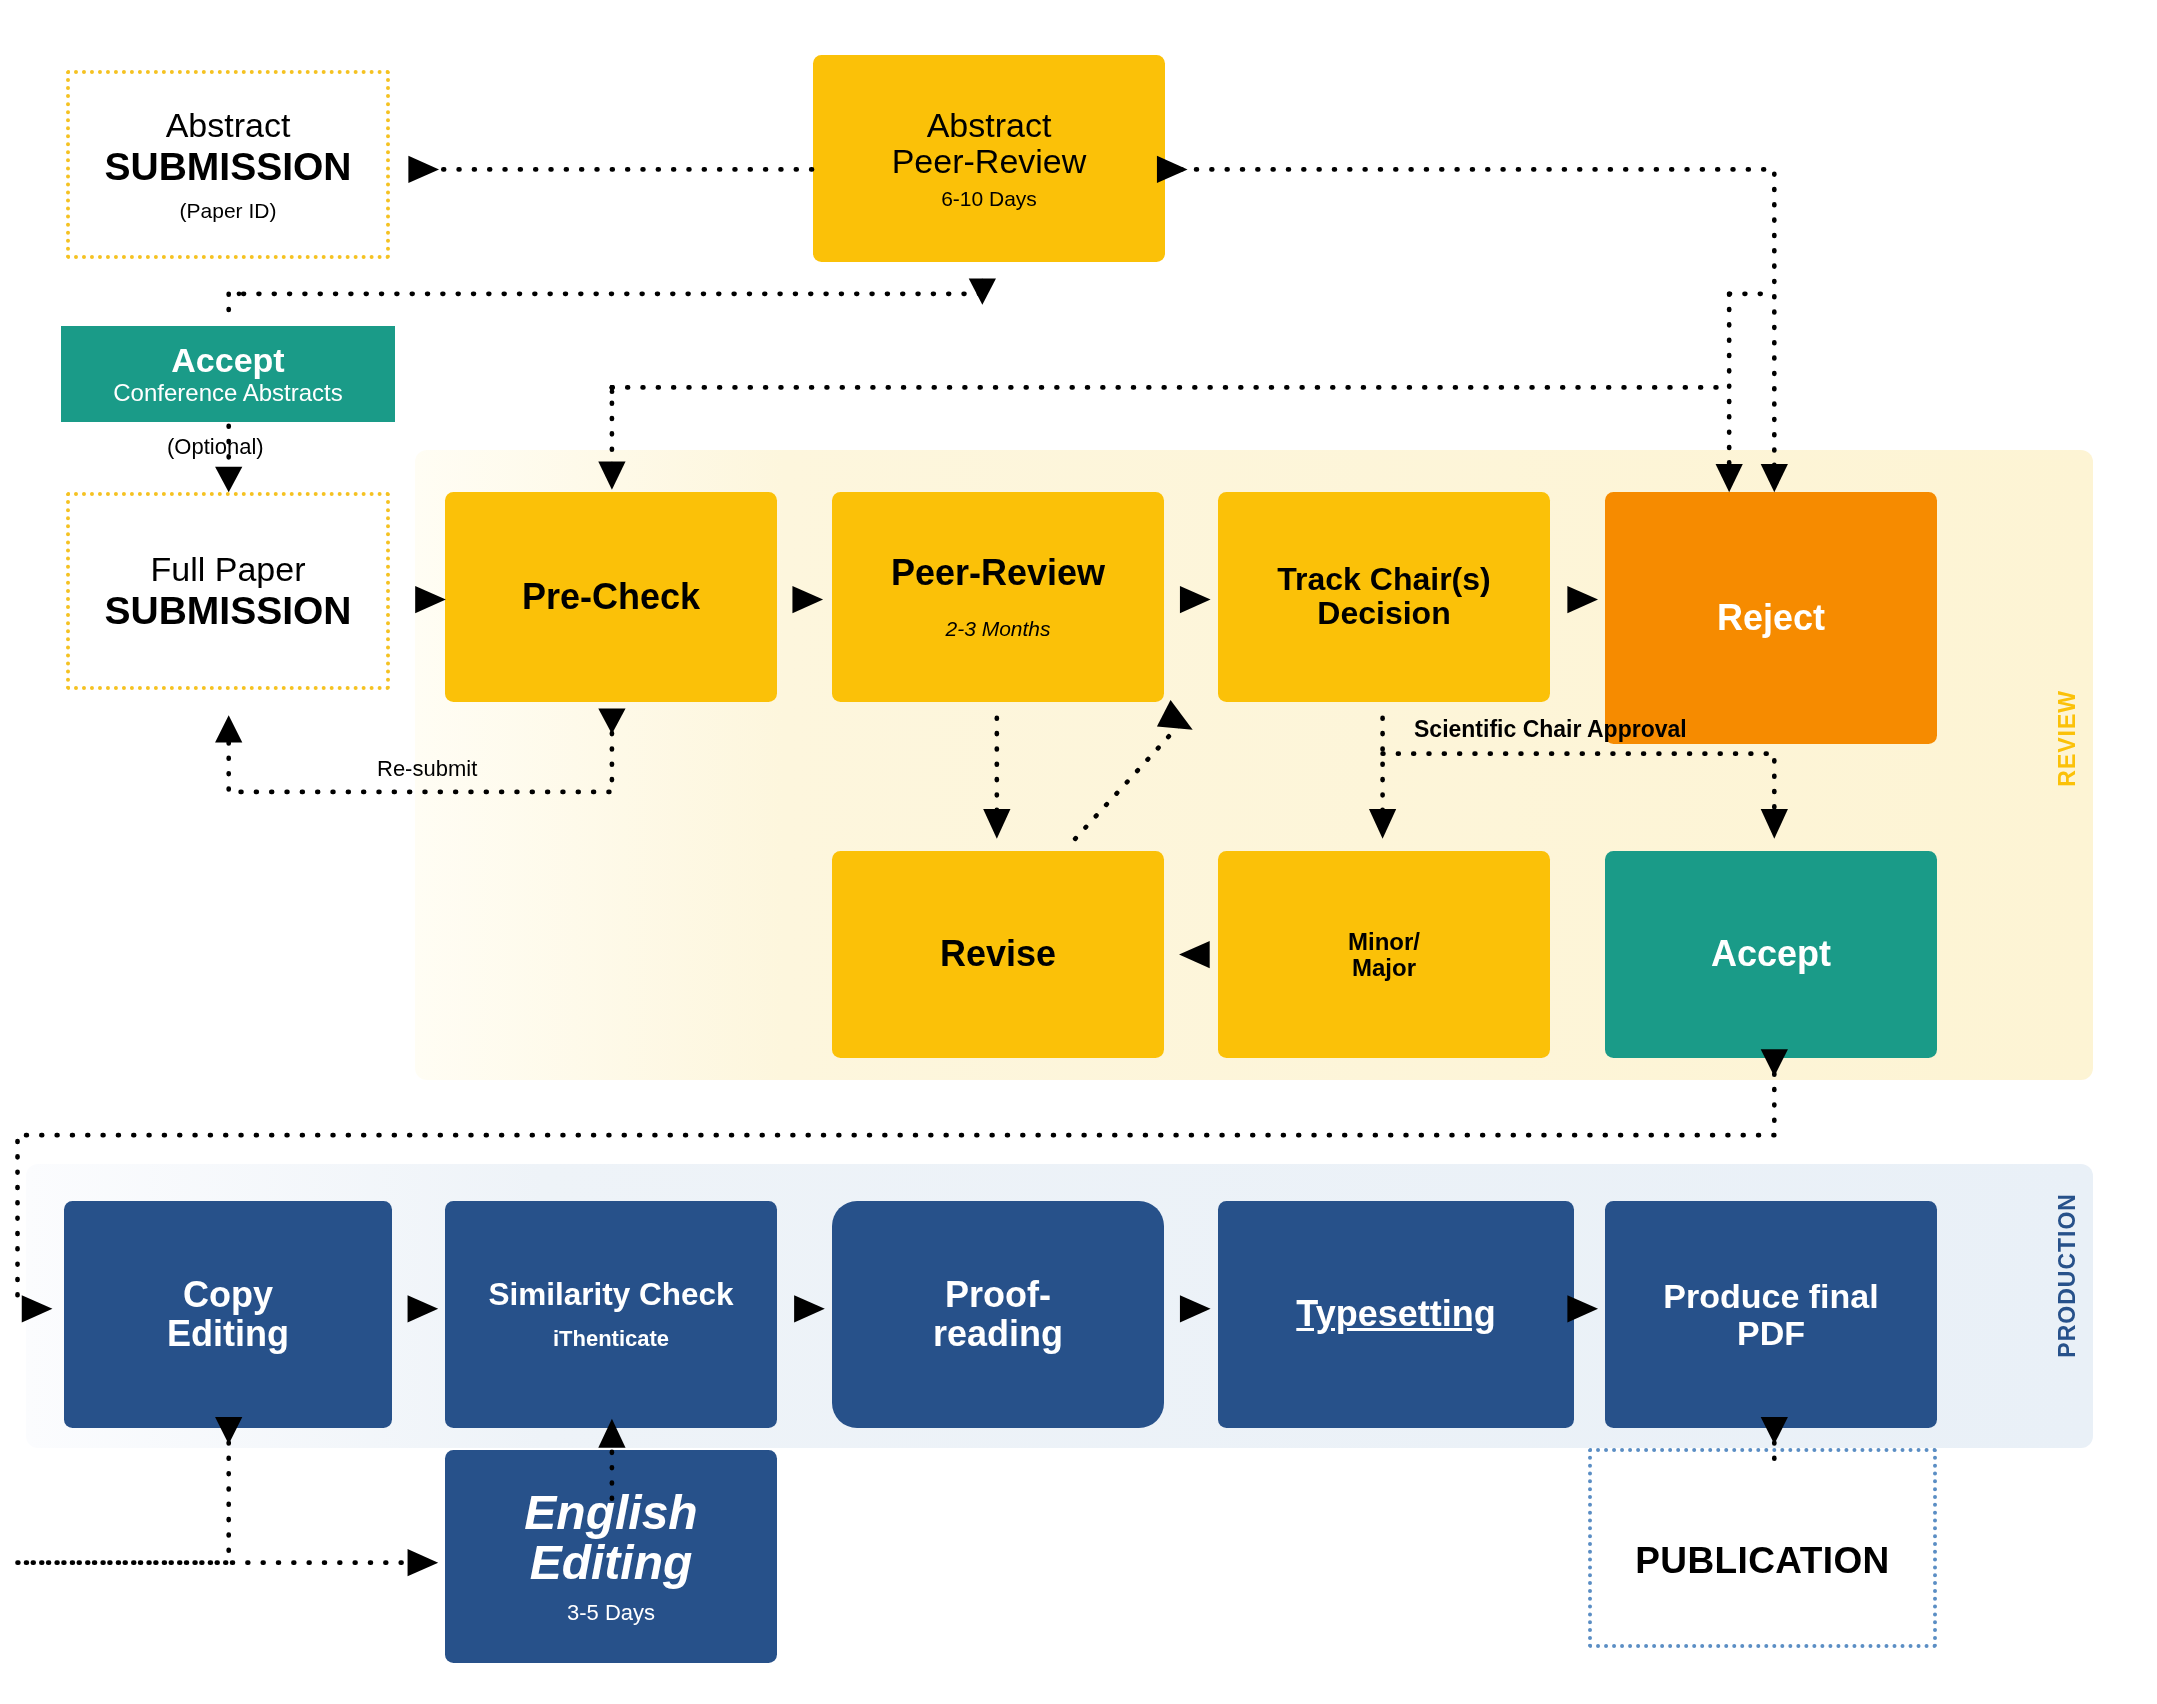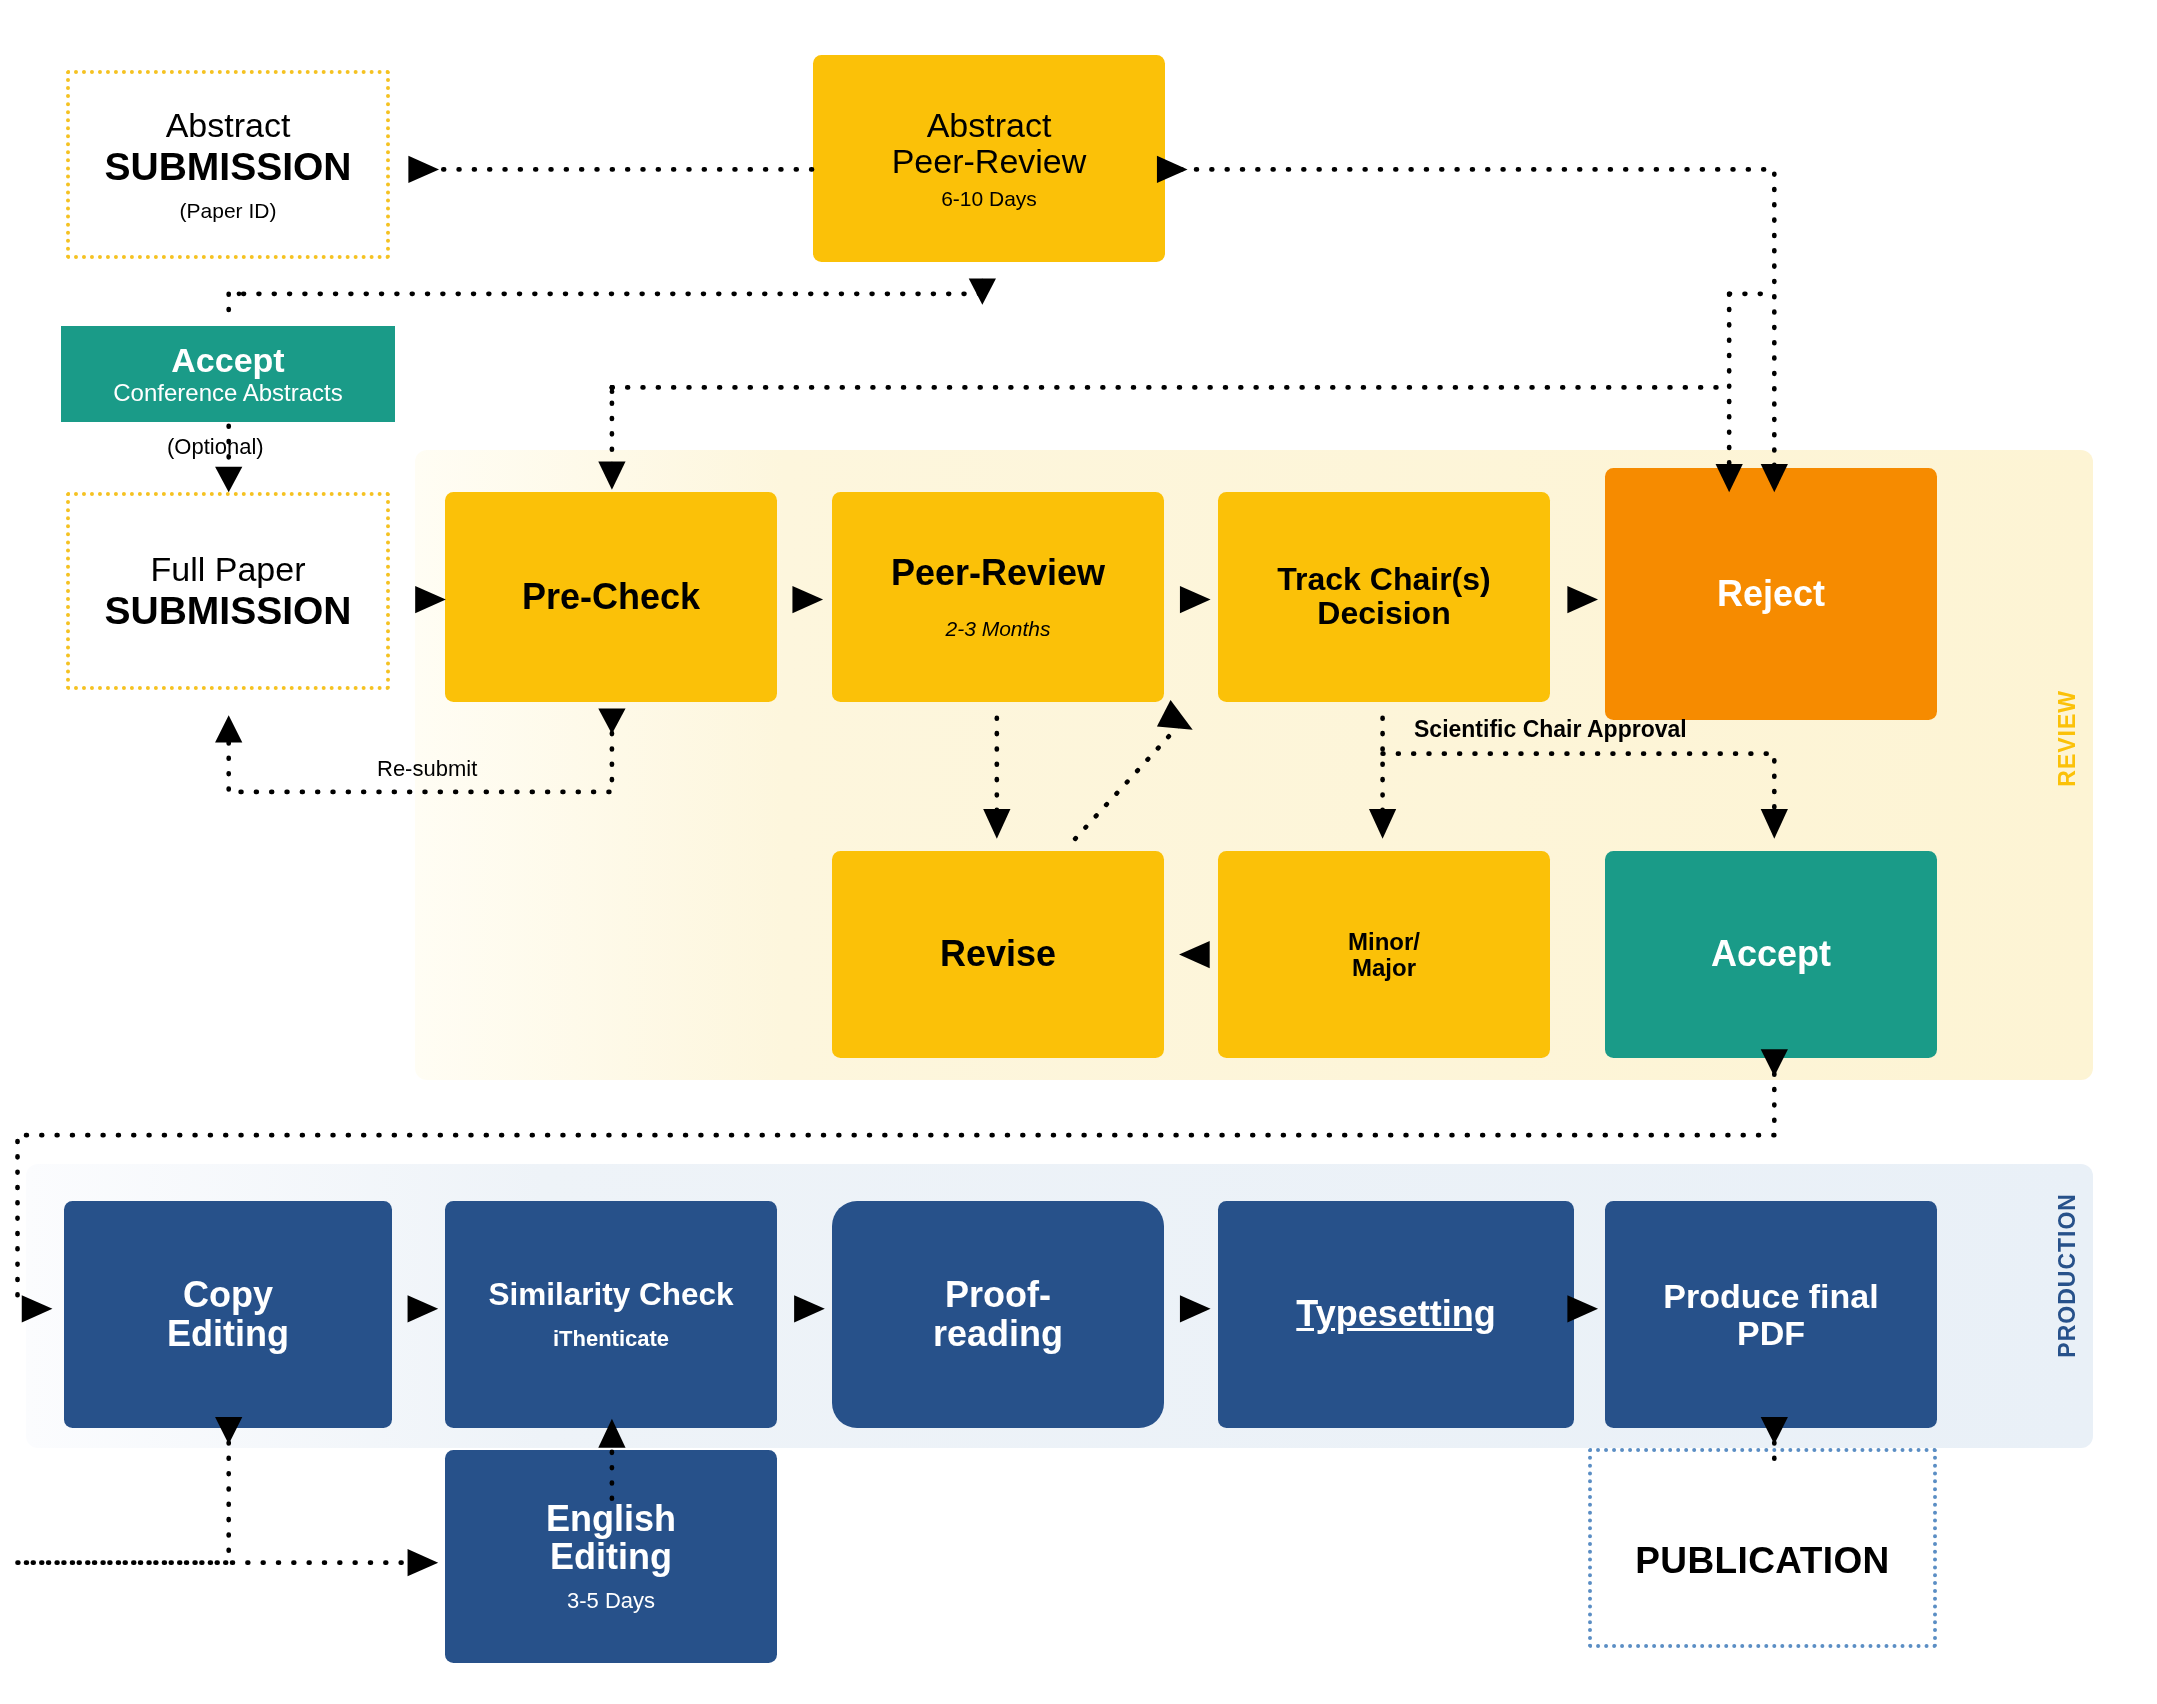--- a/index.html
+++ b/index.html
@@ -228,21 +228,21 @@
   <div class="node n-yellow" style="left:832px; top:492px; width:332px; height:210px;">
     <div class="ttl" style="font-size:36px; font-weight:bold;">Peer-Review</div>
     <div class="sub" style="font-size:21px; margin-top:25.6px; font-weight:400;font-style:italic;">2-3 Months</div>
   </div>
 
   <div class="node n-yellow" style="left:1218px; top:492px; width:332px; height:210px;">
     <div class="ttl" style="font-size:32px; font-weight:bold;">Track Chair(s)
 Decision</div>
   </div>
 
-  <div class="node n-orange" style="left:1605px; top:468px; width:332px; height:252px;">
+  <div class="node n-orange" style="left:1605px; top:492px; width:332px; height:252px;">
     <div class="ttl" style="font-size:36px; font-weight:bold;">Reject</div>
   </div>
 
   <div class="caption bold" style="left:1414px; top:716px; font-size:23px;">Scientific Chair Approval</div>
 
   <div class="node n-yellow" style="left:832px; top:851px; width:332px; height:207px;">
     <div class="ttl" style="font-size:36px; font-weight:bold;">Revise</div>
   </div>
 
   <div class="node n-yellow" style="left:1218px; top:851px; width:332px; height:207px;">
@@ -272,21 +272,21 @@
   <div class="node n-blue" style="left:1218px; top:1201px; width:356px; height:227px;text-decoration:underline;">
     <div class="ttl" style="font-size:36px; font-weight:bold;">Typesetting</div>
   </div>
 
   <div class="node n-blue" style="left:1605px; top:1201px; width:332px; height:227px;">
     <div class="ttl" style="font-size:34px; font-weight:bold;">Produce final
 PDF</div>
   </div>
 
   <div class="node n-blue" style="left:445px; top:1450px; width:332px; height:213px;">
-    <div class="ttl" style="font-size:36px; font-weight:bold;">English
+    <div class="ttl" style="font-size:48px; font-weight:bold;font-style:italic;">English
 Editing</div>
     <div class="sub" style="font-size:22px; margin-top:12px; font-weight:400;">3-5 Days</div>
   </div>
 
   <div class="node n-dotted-blue" style="left:1588px; top:1448px; width:349px; height:200px;">
     <div class="ttl" style="font-size:37px; font-weight:700; letter-spacing:0.4px;margin-top:25px;">PUBLICATION</div>
   </div>
 
 </div>
 

